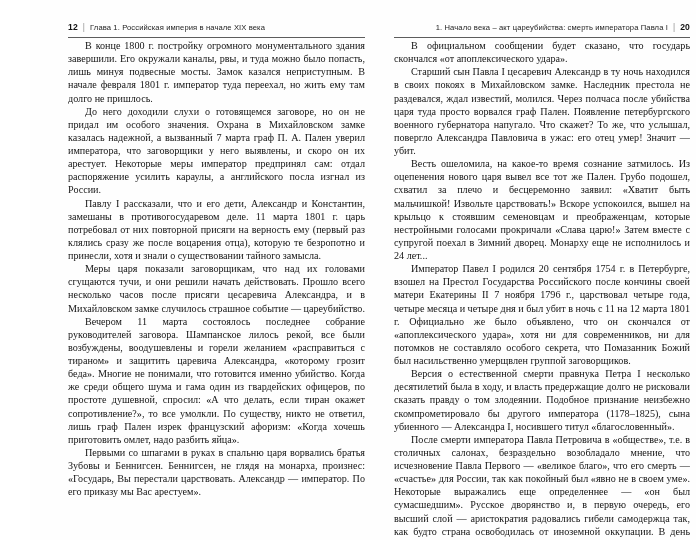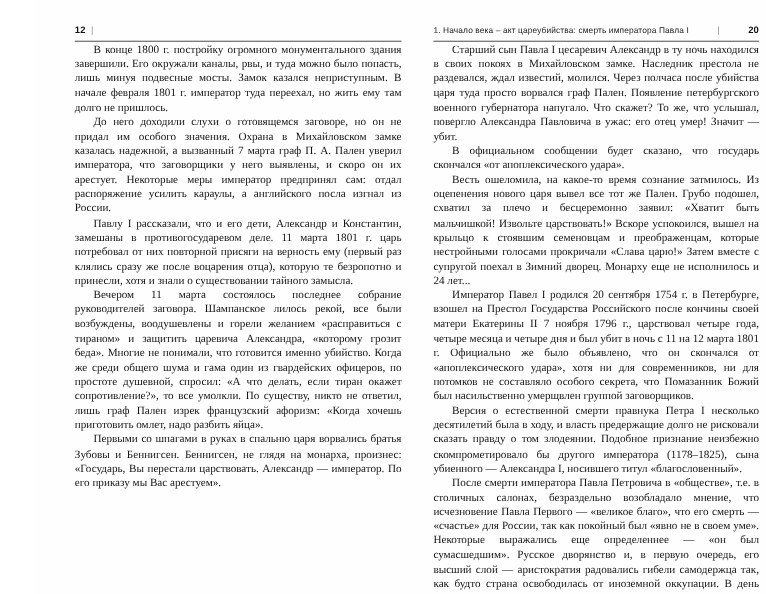--- a/index.html
+++ b/index.html
@@ -39,21 +39,21 @@
     box-sizing: border-box;
     font-family: "Liberation Sans", "DejaVu Sans", sans-serif;
     font-size: 7.6px;
     letter-spacing: 0.015em;
     color: #1c1c1c;
     white-space: nowrap;
     display: flex;
     align-items: baseline;
   }
   .runhead.left  { justify-content: flex-start; }
-  .runhead.right { justify-content: space-between; }
+  .runhead.right { justify-content: flex-end; }
   .folio {
     font-weight: bold;
     font-size: 8.6px;
     color: #121212;
   }
   .bar {
     display: inline-block;
     color: #8e8e8e;
     font-weight: normal;
     padding: 0 5px;
@@ -90,44 +90,46 @@
 </head>
 <body>
 
 <div id="page">
   <div class="spread">
 
     <div class="page-half left">
       <div class="runhead left">
         <span class="folio">12</span>
         <span class="bar">|</span>
+        <span class="runtext">Глава 1.  Российская империя в начале XIX века</span>
       </div>
       <div class="rule left"></div>
 
       <div class="body">
         <p>В конце 1800 г. постройку огромного монументального здания завершили. Его окружали каналы, рвы, и туда можно было попасть, лишь минуя подвесные мосты. Замок казался неприступным. В начале февраля 1801 г. император туда переехал, но жить ему там долго не пришлось.</p>
         <p>До него доходили слухи о готовящемся заговоре, но он не придал им особого значения. Охрана в Михайловском замке казалась надежной, а вызванный 7 марта граф П. А. Пален уверил императора, что заговорщики у него выявлены, и скоро он их арестует. Некоторые меры император предпринял сам: отдал распоряжение усилить караулы, а английского посла изгнал из России.</p>
         <p>Павлу I рассказали, что и его дети, Александр и Константин, замешаны в противогосударевом деле. 11 марта 1801 г. царь потребовал от них повторной присяги на верность ему (первый раз клялись сразу же после воцарения отца), которую те безропотно и принесли, хотя и знали о существовании тайного замысла.</p>
+        <p>Меры царя показали заговорщикам, что над их головами сгущаются тучи, и они решили начать действовать. Прошло всего несколько часов после присяги цесаревича Александра, и в Михайловском замке случилось страшное событие — цареубийство.</p>
         <p>Вечером 11 марта состоялось последнее собрание руководителей заговора. Шампанское лилось рекой, все были возбуждены, воодушевлены и горели желанием «расправиться с тираном» и защитить царевича Александра, «которому грозит беда». Многие не понимали, что готовится именно убийство. Когда же среди общего шума и гама один из гвардейских офицеров, по простоте душевной, спросил: «А что делать, если тиран окажет сопротивление?», то все умолкли. По существу, никто не ответил, лишь граф Пален изрек французский афоризм: «Когда хочешь приготовить омлет, надо разбить яйца».</p>
         <p>Первыми со шпагами в руках в спальню царя ворвались братья Зубовы и Беннигсен. Беннигсен, не глядя на монарха, произнес: «Государь, Вы перестали царствовать. Александр — император. По его приказу мы Вас арестуем».</p>
 
       </div>
     </div>
 
     <div class="page-half right">
       <div class="runhead right">
         <span class="runtext">1.  Начало века – акт цареубийства: смерть императора Павла I</span>
         <span class="bar">|</span>
         <span class="folio">20</span>
       </div>
       <div class="rule right"></div>
 
       <div class="body">
+        <p>В официальном сообщении будет сказано, что государь скончался «от апоплексического удара».</p>
         <p>Старший сын Павла I цесаревич Александр в ту ночь находился в своих покоях в Михайловском замке. Наследник престола не раздевался, ждал известий, молился. Через полчаса после убийства царя туда просто ворвался граф Пален. Появление петербургского военного губернатора напугало. Что скажет? То же, что услышал, повергло Александра Павловича в ужас: его отец умер! Значит — убит.</p>
-        <p>В официальном сообщении будет сказано, что государь скончался «от апоплексического удара».</p>
         <p>Весть ошеломила, на какое-то время сознание затмилось. Из оцепенения нового царя вывел все тот же Пален. Грубо подошел, схватил за плечо и бесцеремонно заявил: «Хватит быть мальчишкой! Извольте царствовать!» Вскоре успокоился, вышел на крыльцо к стоявшим семеновцам и преображенцам, которые нестройными голосами прокричали «Слава царю!» Затем вместе с супругой поехал в Зимний дворец. Монарху еще не исполнилось и 24 лет...</p>
         <p>Император Павел I родился 20 сентября 1754 г. в Петербурге, взошел на Престол Государства Российского после кончины своей матери Екатерины II 7 ноября 1796 г., царствовал четыре года, четыре месяца и четыре дня и был убит в ночь с 11 на 12 марта 1801 г. Официально же было объявлено, что он скончался от «апоплексического удара», хотя ни для современников, ни для потомков не составляло особого секрета, что Помазанник Божий был насильственно умерщвлен группой заговорщиков.</p>
         <p>Версия о естественной смерти правнука Петра I несколько десятилетий была в ходу, и власть предержащие долго не рисковали сказать правду о том злодеянии. Подобное признание неизбежно скомпрометировало бы другого императора (1178–1825), сына убиенного — Александра I, носившего титул «благословенный».</p>
         <p>После смерти императора Павла Петровича в «обществе», т.е. в столичных салонах, безраздельно возобладало мнение, что исчезновение Павла Первого — «великое благо», что его смерть — «счастье» для России, так как покойный был «явно не в своем уме». Некоторые выражались еще определеннее — «он был сумасшедшим». Русское дворянство и, в первую очередь, его высший слой — аристократия радовались гибели самодержца так, как будто страна освободилась от иноземной оккупации. В день после цареубийства, 12 марта 1801 г., в Петербурге уже к шести часам вечера невозможно было отыскать ни одной бутылки шампанского; все было выпито под восторженные улюлюканья в особняках столичной знати. Отвратительно в данном случае то, что подобная</p>
       </div>
     </div>
 
   </div>
 </div>
 

